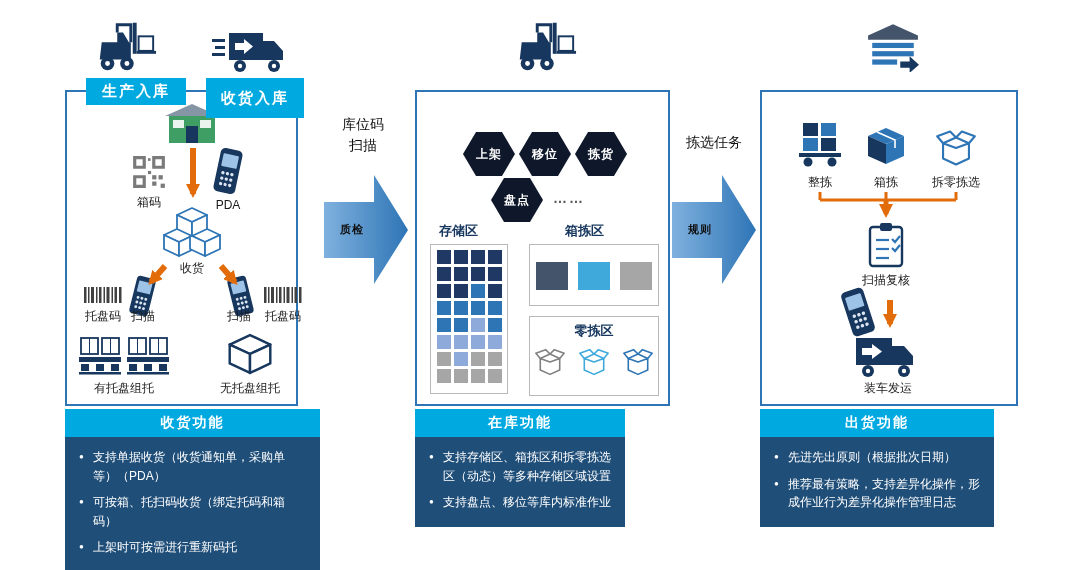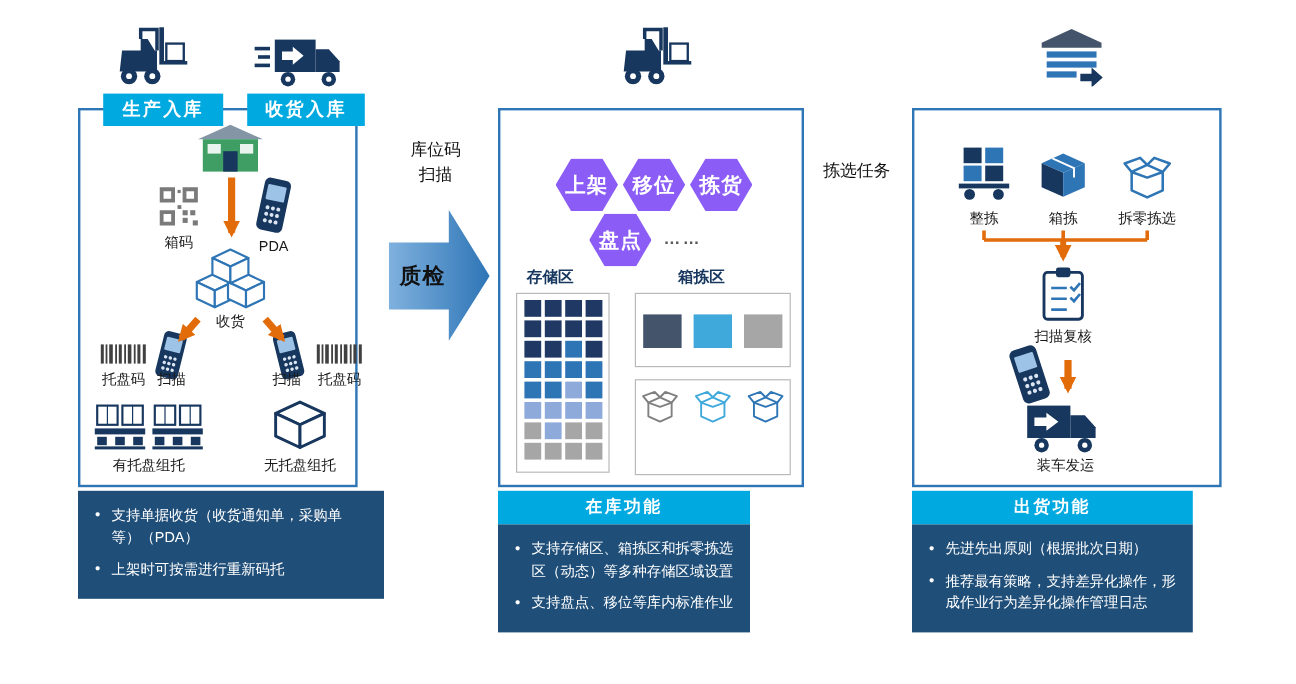--- a/index.html
+++ b/index.html
@@ -6,37 +6,37 @@
   body { font-family:"Liberation Sans","DejaVu Sans",sans-serif; background:#ffffff; }
   .canvas { position:relative; width:1080px; height:570px; background:#fff; overflow:hidden; }
   .abs { position:absolute; }
   .panel { position:absolute; background:#fff; border:2px solid #2e75b6; }
   .tab { position:absolute; z-index:4; background:#00a9e0; color:#fff; font-size:15px; font-weight:700;
          display:flex; align-items:center; justify-content:center; letter-spacing:2px; }
   .icon { position:absolute; }
   .icon svg { width:100%; height:100%; display:block; overflow:visible; }
   .lbl { position:absolute; font-size:12px; color:#1a1a1a; text-align:center; white-space:nowrap; }
   .zlbl { position:absolute; font-size:13px; font-weight:700; color:#17375e; white-space:nowrap; }
-  .hex { position:absolute; width:52px; height:44px; background:#8b5cf6;
+  .hex { position:absolute; width:52px; height:44px; background:#0f172a;
          clip-path:polygon(25% 0,75% 0,100% 50%,75% 100%,25% 100%,0% 50%);
          display:flex; align-items:center; justify-content:center;
-         color:#fff; font-size:17px; font-weight:700; letter-spacing:1px; }
+         color:#fff; font-size:12px; font-weight:700; letter-spacing:1px; }
   .dots { position:absolute; font-size:14px; font-weight:700; color:#595959; letter-spacing:2px; }
   .zone-box { position:absolute; border:1px solid #b9b9b9; background:#fff; }
   #storage-grid { display:grid; grid-template-columns:repeat(4,14px); gap:3px; padding:5px; justify-content:center; }
   .grid-cell { width:14px; height:14px; }
   .swatch-row { display:flex; justify-content:center; gap:10px; margin-top:17px; }
   .sq { width:32px; height:28px; }
   .cube-row { display:flex; justify-content:center; gap:12px; margin-top:7px; }
   .piece-cube { width:32px; height:30px; display:block; }
   .piece-cube svg { width:100%; height:100%; display:block; }
   .inner-zlbl { text-align:center; padding-top:5px; font-size:13px; font-weight:700; color:#17375e; }
   .flow-arrow { position:absolute; width:85px; height:115px; }
   .arrow-label { position:absolute; left:4px; top:0; width:48px; height:115px; display:flex;
-                 align-items:center; justify-content:center; font-size:18px; font-weight:700; color:#111; letter-spacing:1px; }
+                 align-items:center; justify-content:center; font-size:11px; font-weight:700; color:#111; letter-spacing:1px; }
   .conn-lbl { position:absolute; font-size:14px; color:#111; text-align:center; line-height:1.5; white-space:nowrap; }
   .footer { position:absolute; display:flex; flex-direction:column; }
   .footer-header { background:#00a9e0; color:#fff; font-weight:700; font-size:14px; text-align:center;
                    padding:5px 0; letter-spacing:2px; }
   .footer-body { background:#1f4e79; list-style:none; padding:11px 12px 15px 14px; display:flex;
                  flex-direction:column; gap:8px; flex:1; }
   .footer-body li { position:relative; padding-left:14px; font-size:12px; line-height:1.55; color:#fff; }
   .footer-body li::before { content:"●"; position:absolute; left:0; top:3px; font-size:8px; color:#fff; }
 </style>
 </head>
@@ -225,21 +225,21 @@
         <use href="#sym-forklift"></use>
       </svg>
     </div>
   <div class="icon" style="left:866px;top:22px;width:54px;height:50px">
       <svg>
         <use href="#sym-warehouse-out"></use>
       </svg>
     </div>
 
   <div class="tab" style="left:86px;top:78px;width:100px;height:27px">生产入库</div>
-  <div class="tab" style="left:206px;top:78px;width:98px;height:27px">收货入库</div>
+  <div class="tab" style="left:206px;top:78px;width:98px;height:40px">收货入库</div>
 
   <div class="panel" style="left:65px;top:90px;width:233px;height:316px">
     <div class="icon" style="left:97px;top:10px;width:56px;height:42px">
         <svg>
           <use href="#sym-building"></use>
         </svg>
       </div>
     <div class="icon" style="left:64px;top:62px;width:36px;height:36px">
         <svg>
           <use href="#sym-qr"></use>
@@ -373,20 +373,21 @@
     <div class="zlbl" style="left:148px;top:130px">箱拣区</div>
     <div class="zone-box" style="left:112px;top:152px;width:130px;height:62px">
       <div class="swatch-row" id="box-pick-swatches">
         <div class="sq" style="background: rgb(68, 84, 106);"></div>
         <div class="sq" style="background: rgb(63, 169, 220);"></div>
         <div class="sq" style="background: rgb(166, 166, 166);"></div>
       </div>
     </div>
 
     <div class="zone-box" style="left:112px;top:224px;width:130px;height:80px">
+      <div class="inner-zlbl">零拣区</div>
       <div class="cube-row" id="piece-pick-cubes">
         <span class="piece-cube" style="color: rgb(128, 128, 128);">
             <svg>
               <use href="#sym-openbox"></use>
             </svg>
           </span>
         <span class="piece-cube" style="color: rgb(63, 169, 220);">
             <svg>
               <use href="#sym-openbox"></use>
             </svg>
@@ -394,20 +395,26 @@
         <span class="piece-cube" style="color: rgb(46, 117, 182);">
             <svg>
               <use href="#sym-openbox"></use>
             </svg>
           </span>
       </div>
     </div>
   </div>
 
   <div class="conn-lbl" style="left:674px;top:132px;width:80px">拣选任务</div>
+  <div class="flow-arrow" style="left:672px;top:172px">
+    <svg width="85" height="115" viewBox="0 0 85 115">
+        <polygon points="0,30 50,30 50,3 84,58 50,112 50,86 0,86" fill="url(#grad-arrow)"></polygon>
+      </svg>
+    <div class="arrow-label">规则</div>
+  </div>
 
   <div class="panel" style="left:760px;top:90px;width:258px;height:316px">
     <div class="icon" style="left:34px;top:28px;width:48px;height:48px">
         <svg>
           <use href="#sym-stack"></use>
         </svg>
       </div>
     <div class="icon" style="left:104px;top:34px;width:40px;height:40px">
         <svg>
           <use href="#sym-carton"></use>
@@ -443,22 +450,24 @@
     <svg class="abs" style="left:0;top:0" width="254" height="312">
       <g stroke="#e36c0a" stroke-width="3" fill="none">
         <path d="M58 100 V108 M124 100 V108 M194 100 V108 M58 108 H194"></path>
       </g>
       <line x1="124" y1="108" x2="124" y2="122" stroke="#e36c0a" stroke-width="5" marker-end="url(#ah-orange)"></line>
       <line x1="128" y1="208" x2="128" y2="232" stroke="#e36c0a" stroke-width="6" marker-end="url(#ah-orange)"></line>
     </svg>
   </div>
 
   <div class="footer" style="left:65px;top:409px;width:255px">
+    <div class="footer-header">收货功能</div>
     <ul class="footer-body">
       <li>支持单据收货（收货通知单，采购单等）（PDA）</li>
+      <li>可按箱、托扫码收货（绑定托码和箱码）</li>
       <li>上架时可按需进行重新码托</li>
     </ul>
   </div>
 
   <div class="footer" style="left:415px;top:409px;width:210px">
     <div class="footer-header">在库功能</div>
     <ul class="footer-body">
       <li>支持存储区、箱拣区和拆零拣选区（动态）等多种存储区域设置</li>
       <li>支持盘点、移位等库内标准作业</li>
     </ul>

